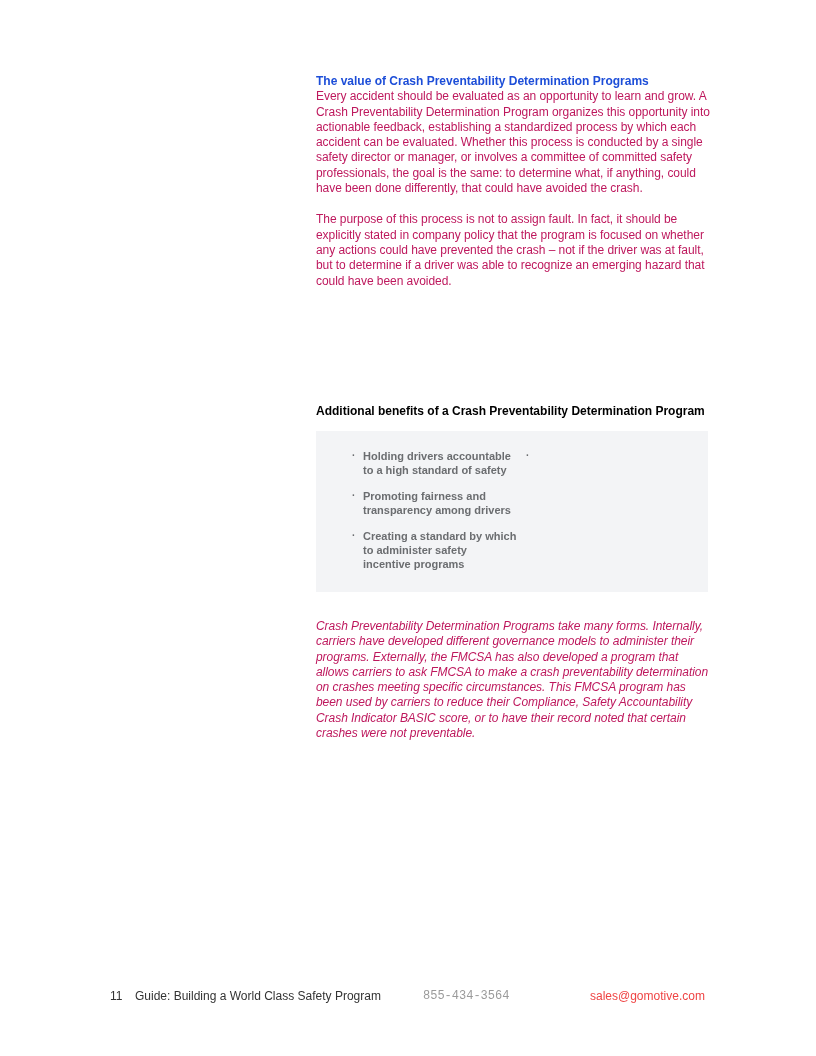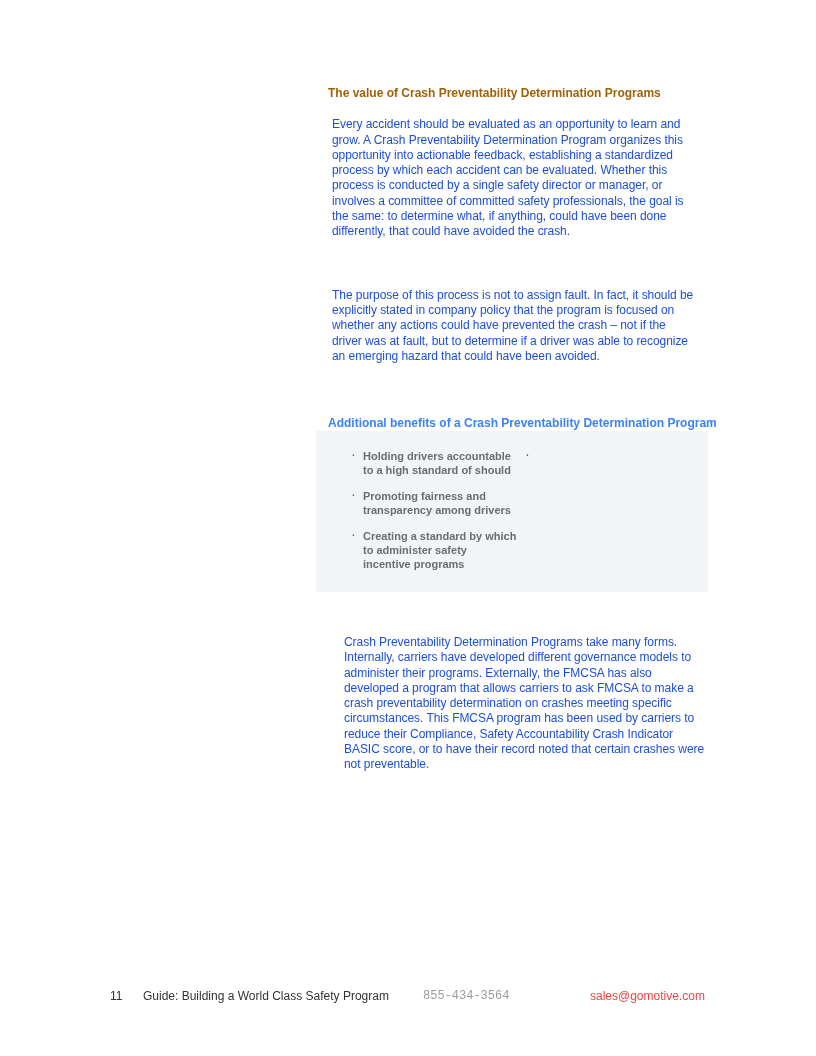--- a/index.html
+++ b/index.html
@@ -18,40 +18,40 @@
     .content {
       position: absolute;
       left: 316px;
       top: 74px;
       width: 396px;
     }
     .section-title {
       font-size: 12px;
       font-weight: bold;
       line-height: 15.3px;
-      margin: 12px;
-      color: #a16207;
+      margin: 0;
+      color: #1d4ed8;
     }
     .para {
       font-size: 12px;
       line-height: 15.3px;
-      margin: 16px;
-      color: #1d4ed8;
+      margin: 0;
+      color: #be185d;
       letter-spacing: -0.05px;
     }
     .gap-16 { height: 16px; }
 
     .benefits-title {
       position: absolute;
       left: 316px;
       top: 404px;
       font-size: 12px;
       font-weight: bold;
-      margin: 12px;
-      color: #3b82f6;
+      margin: 0;
+      color: #000000;
       font-weight: 600;
     }
     .benefits-box {
       position: absolute;
       left: 316px;
       top: 431px;
       width: 392px;
       height: 161px;
       background: #f3f4f6;
     }
@@ -77,57 +77,58 @@
       position: absolute;
       left: 0;
       top: 0;
       color: #6b6d70;
       font-weight: bold;
       font-size: 10px;
     }
 
     .para-block-3 {
       position: absolute;
-      left: 328px;
+      left: 316px;
       top: 619px;
       width: 396px;
+      font-style: italic;
     }
 
     .footer {
       position: absolute;
       top: 989px;
       left: 0;
       width: 816px;
       height: 16px;
       font-size: 12px;
     }
     .footer span { position: absolute; top: 0; white-space: nowrap; text-align: center; }
     .page-num { left: 110px; color: #333; }
-    .guide-title { left: 143px; color: #333; }
+    .guide-title { left: 135px; color: #333; }
     .phone { left: 423px; color: #9a9a9a; font-family: Liberation Mono, monospace; }
     .email { left: 590px; color: #ef4444; }
   </style>
 </head>
 <body>
 
 <div class="content">
   <h2 class="section-title">The value of Crash Preventability Determination Programs</h2>
   <p class="para">Every accident should be evaluated as an opportunity to learn and grow. A Crash Preventability Determination Program organizes this opportunity into actionable feedback, establishing a standardized process by which each accident can be evaluated. Whether this process is conducted by a single safety director or manager, or involves a committee of committed safety professionals, the goal is the same: to determine what, if anything, could have been done differently, that could have avoided the crash.</p>
   <div class="gap-16"></div>
   <p class="para">The purpose of this process is not to assign fault. In fact, it should be explicitly stated in company policy that the program is focused on whether any actions could have prevented the crash – not if the driver was at fault, but to determine if a driver was able to recognize an emerging hazard that could have been avoided.</p>
   <div class="gap-16"></div>
 </div>
 
 <h3 class="benefits-title">Additional benefits of a Crash Preventability Determination Program</h3>
 
 <div class="benefits-box">
   <ul class="benefits-col left">
     <li class="benefit">
       <span class="bullet">·</span>
-      <span>Holding drivers accountable to a high standard of should</span>
+      <span>Holding drivers accountable to a high standard of safety</span>
     </li>
     <li class="benefit">
       <span class="bullet">·</span>
       <span>Promoting fairness and transparency among drivers</span>
     </li>
     <li class="benefit">
       <span class="bullet">·</span>
       <span>Creating a standard by which to administer safety incentive programs</span>
     </li>
   </ul>

